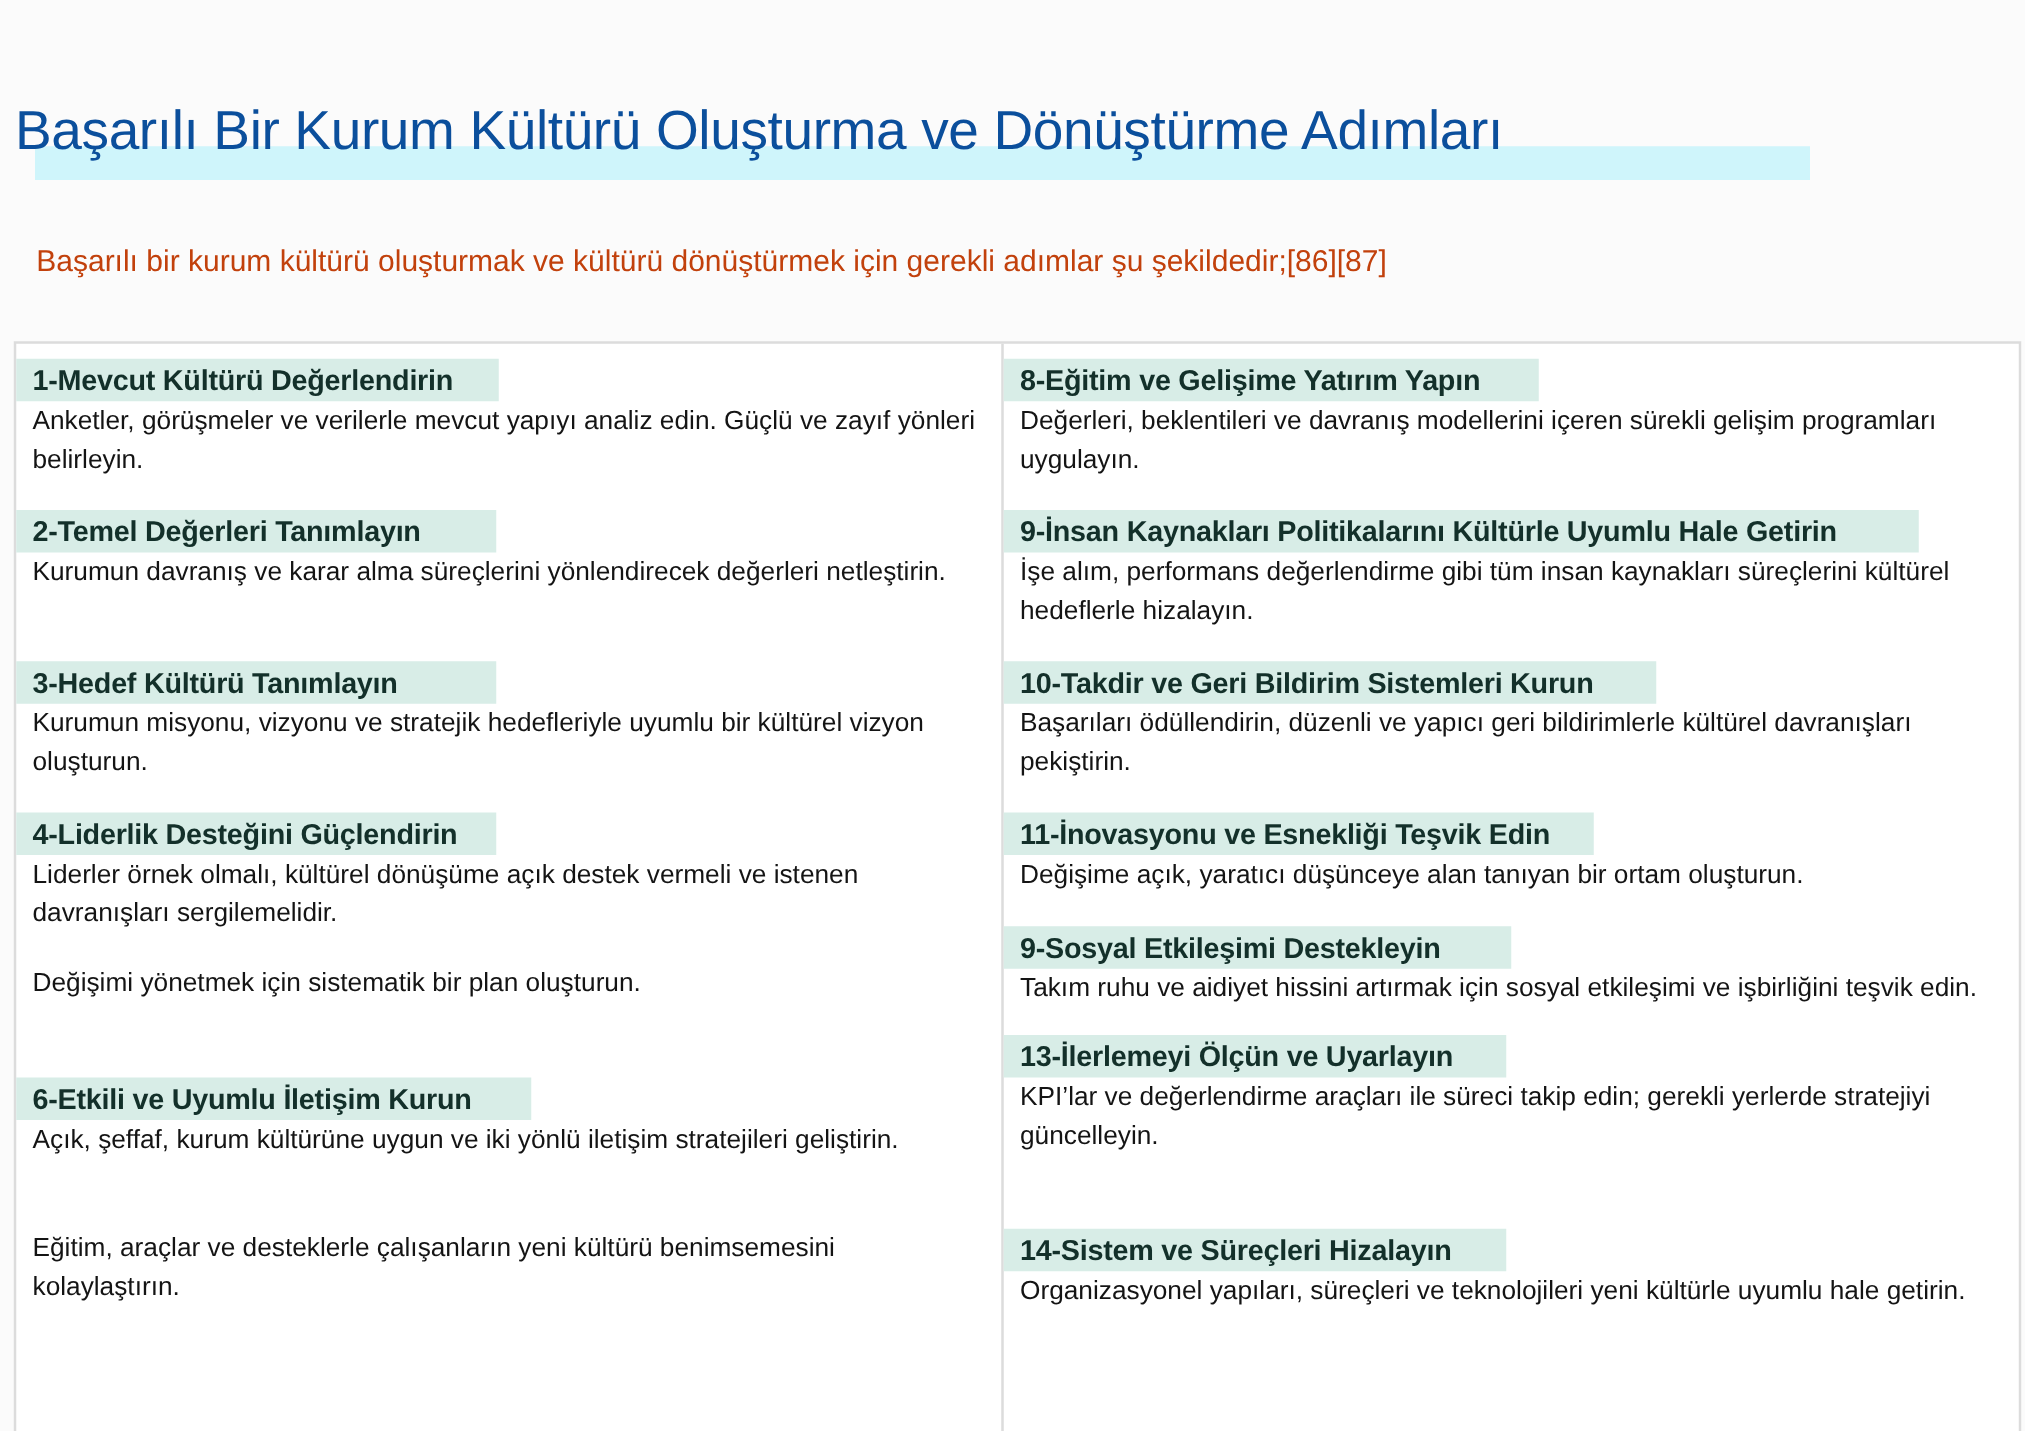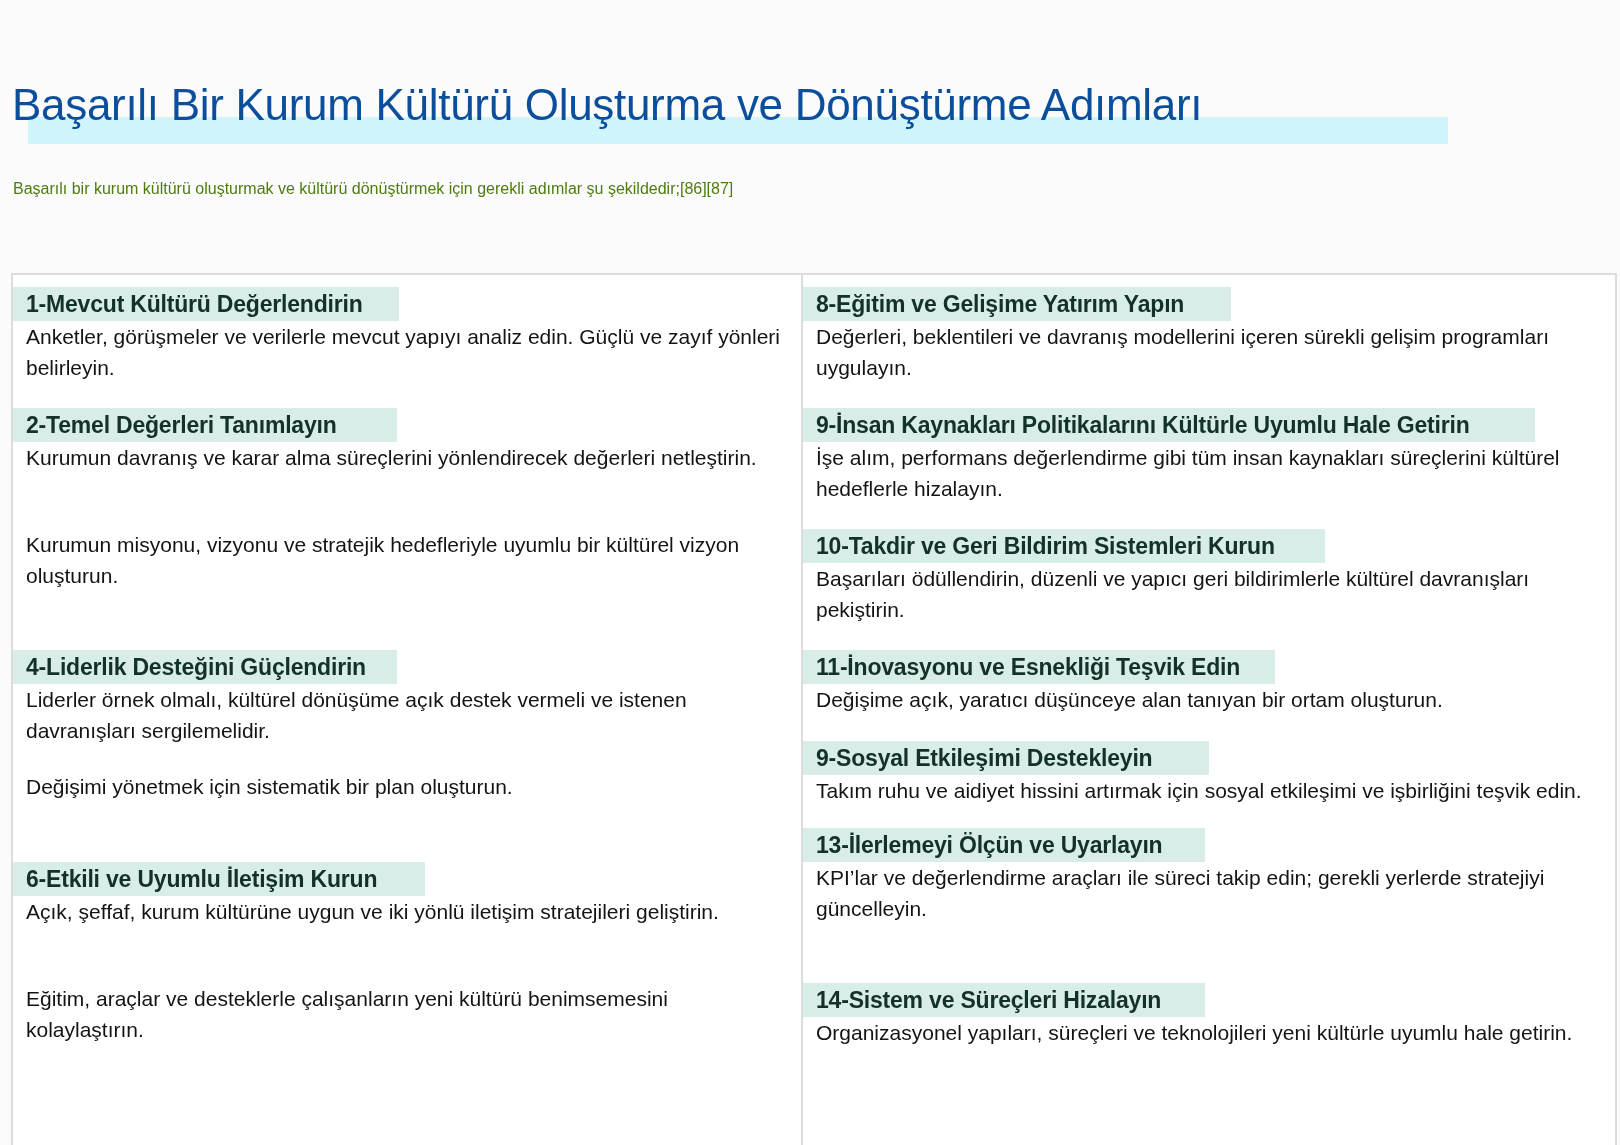--- a/index.html
+++ b/index.html
@@ -37,24 +37,24 @@
       font-size: 44px;
       font-weight: normal;
       color: #0b4f9c;
       letter-spacing: -0.3px;
       white-space: nowrap;
     }
     .intro {
       position: absolute;
       left: 13px;
       top: 180px;
-      font-size: 16px;
-      color: #4d7c0f;
+      font-size: 24px;
+      color: #c2410c;
       white-space: nowrap;
-      margin: 0;
+      margin: 16px;
     }
     .table {
       position: absolute;
       left: 11px;
       top: 273px;
       width: 1606px;
       height: 992px;
       background: #ffffff;
       border: 2px solid #dcdcdc;
       box-sizing: border-box;
@@ -128,20 +128,24 @@
       <p class="step-body">Anketler, görüşmeler ve verilerle mevcut yapıyı analiz edin. Güçlü ve zayıf yönleri belirleyin.</p>
     </div>
     <div class="step" style="top:133px">
       <div class="step-head">
           <div class="hl" style="width:384px"></div>
           <span class="txt">2-Temel Değerleri Tanımlayın</span>
         </div>
       <p class="step-body">Kurumun davranış ve karar alma süreçlerini yönlendirecek değerleri netleştirin.</p>
     </div>
     <div class="step" style="top:254px">
+      <div class="step-head">
+          <div class="hl" style="width:384px"></div>
+          <span class="txt">3-Hedef Kültürü Tanımlayın</span>
+        </div>
       <p class="step-body">Kurumun misyonu, vizyonu ve stratejik hedefleriyle uyumlu bir kültürel vizyon oluşturun.</p>
     </div>
     <div class="step" style="top:375px">
       <div class="step-head">
           <div class="hl" style="width:384px"></div>
           <span class="txt">4-Liderlik Desteğini Güçlendirin</span>
         </div>
       <p class="step-body">Liderler örnek olmalı, kültürel dönüşüme açık destek vermeli ve istenen davranışları sergilemelidir.</p>
     </div>
     <div class="step" style="top:496px">

